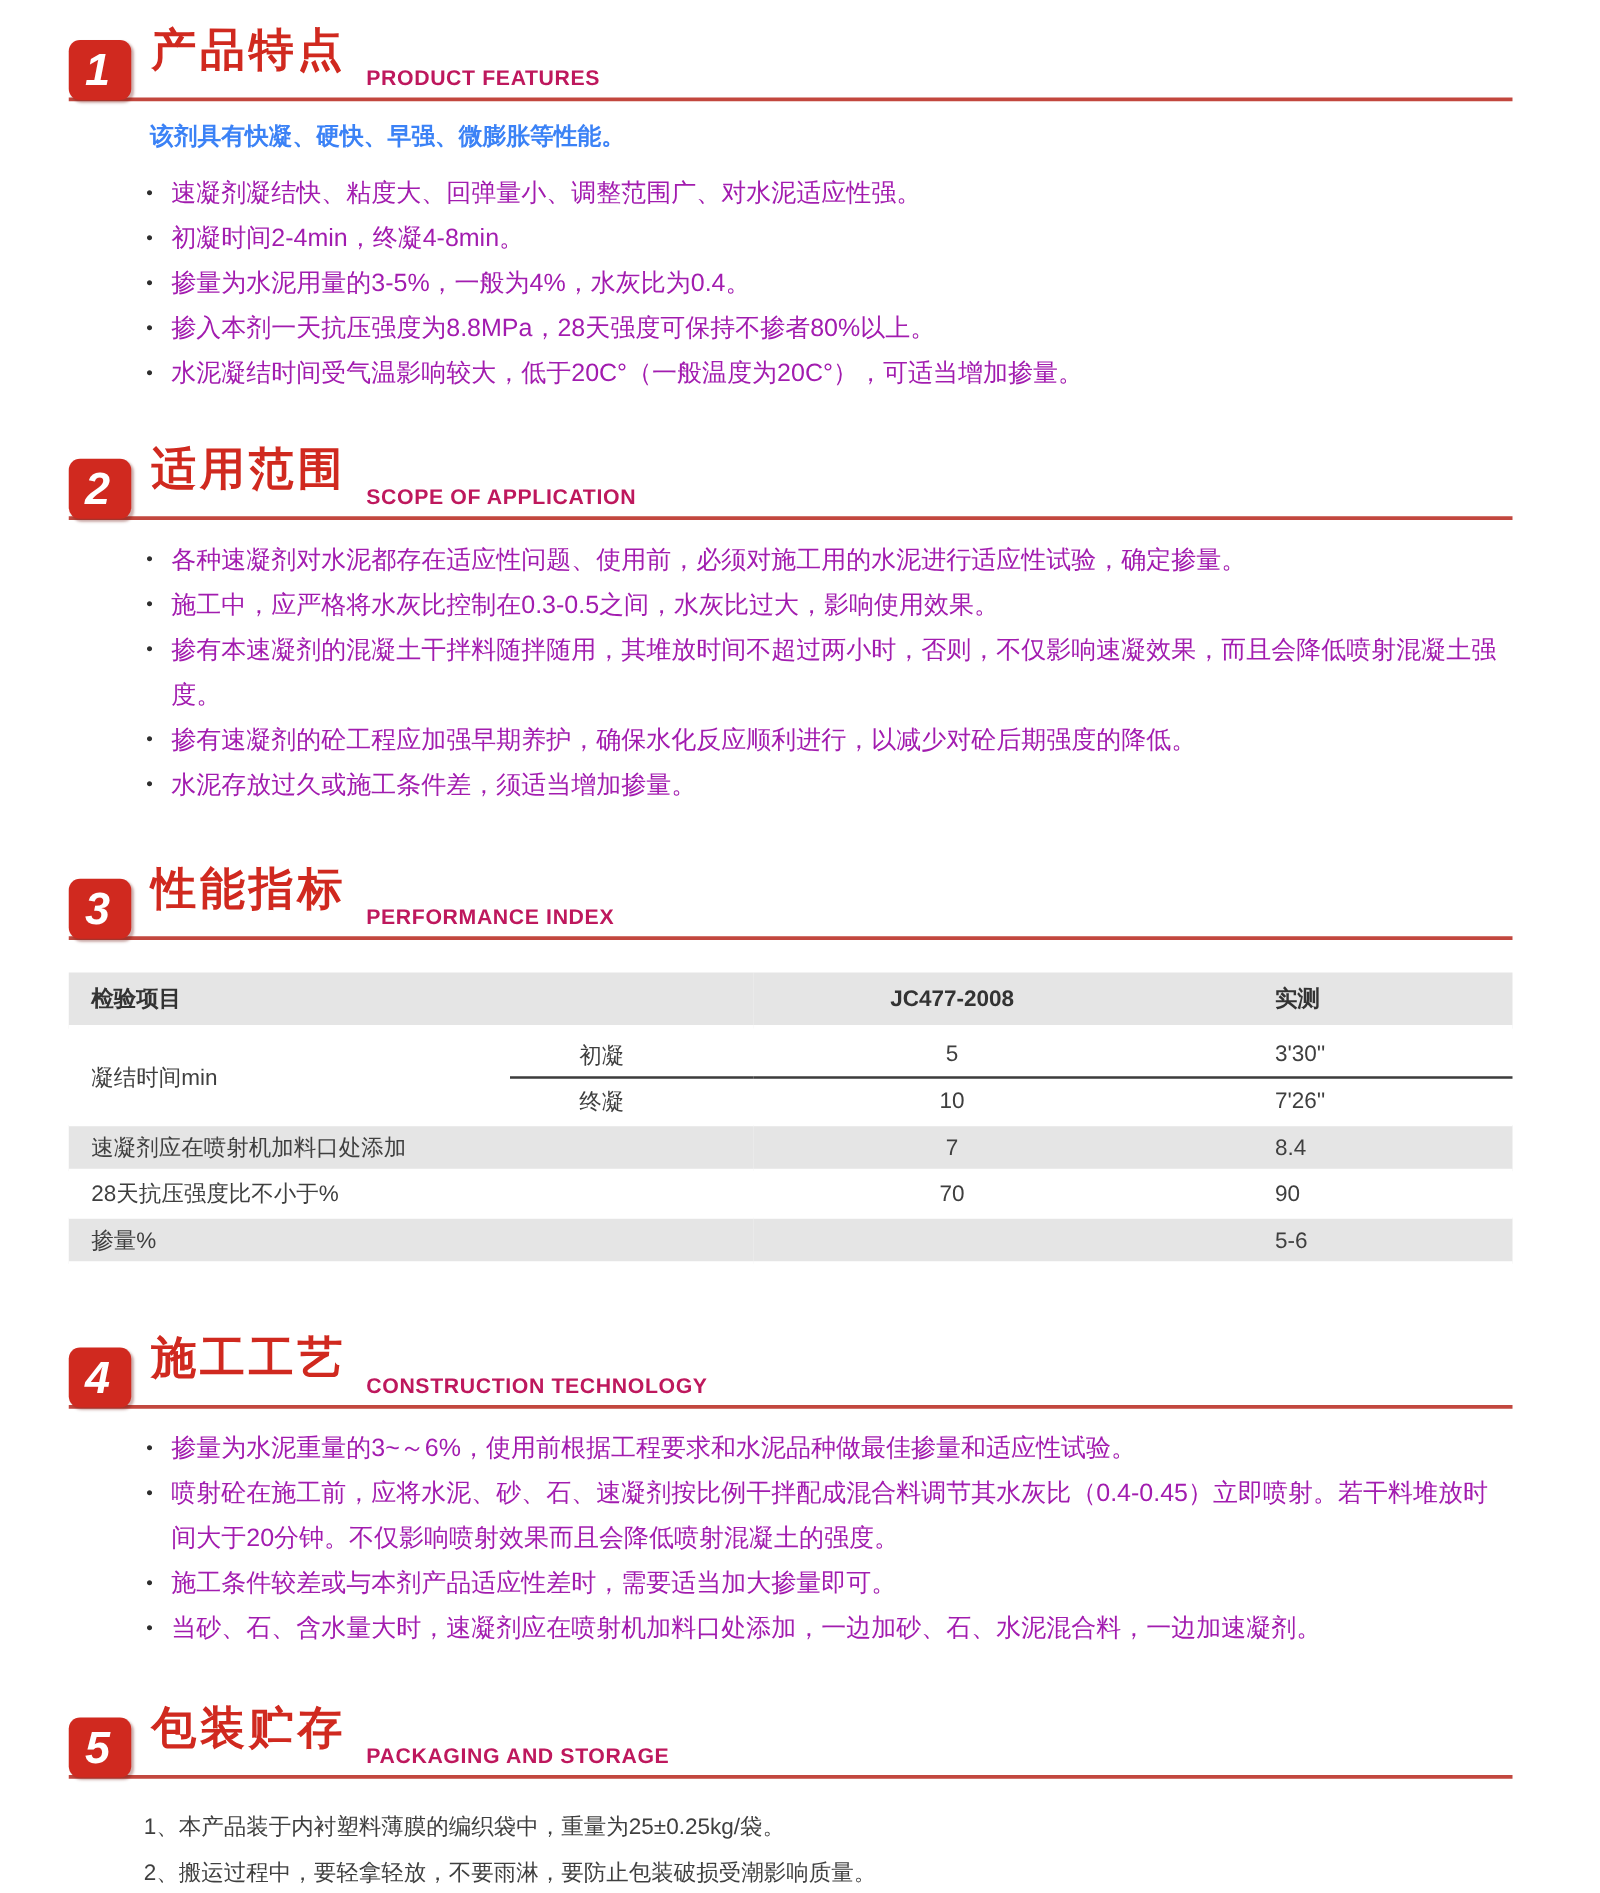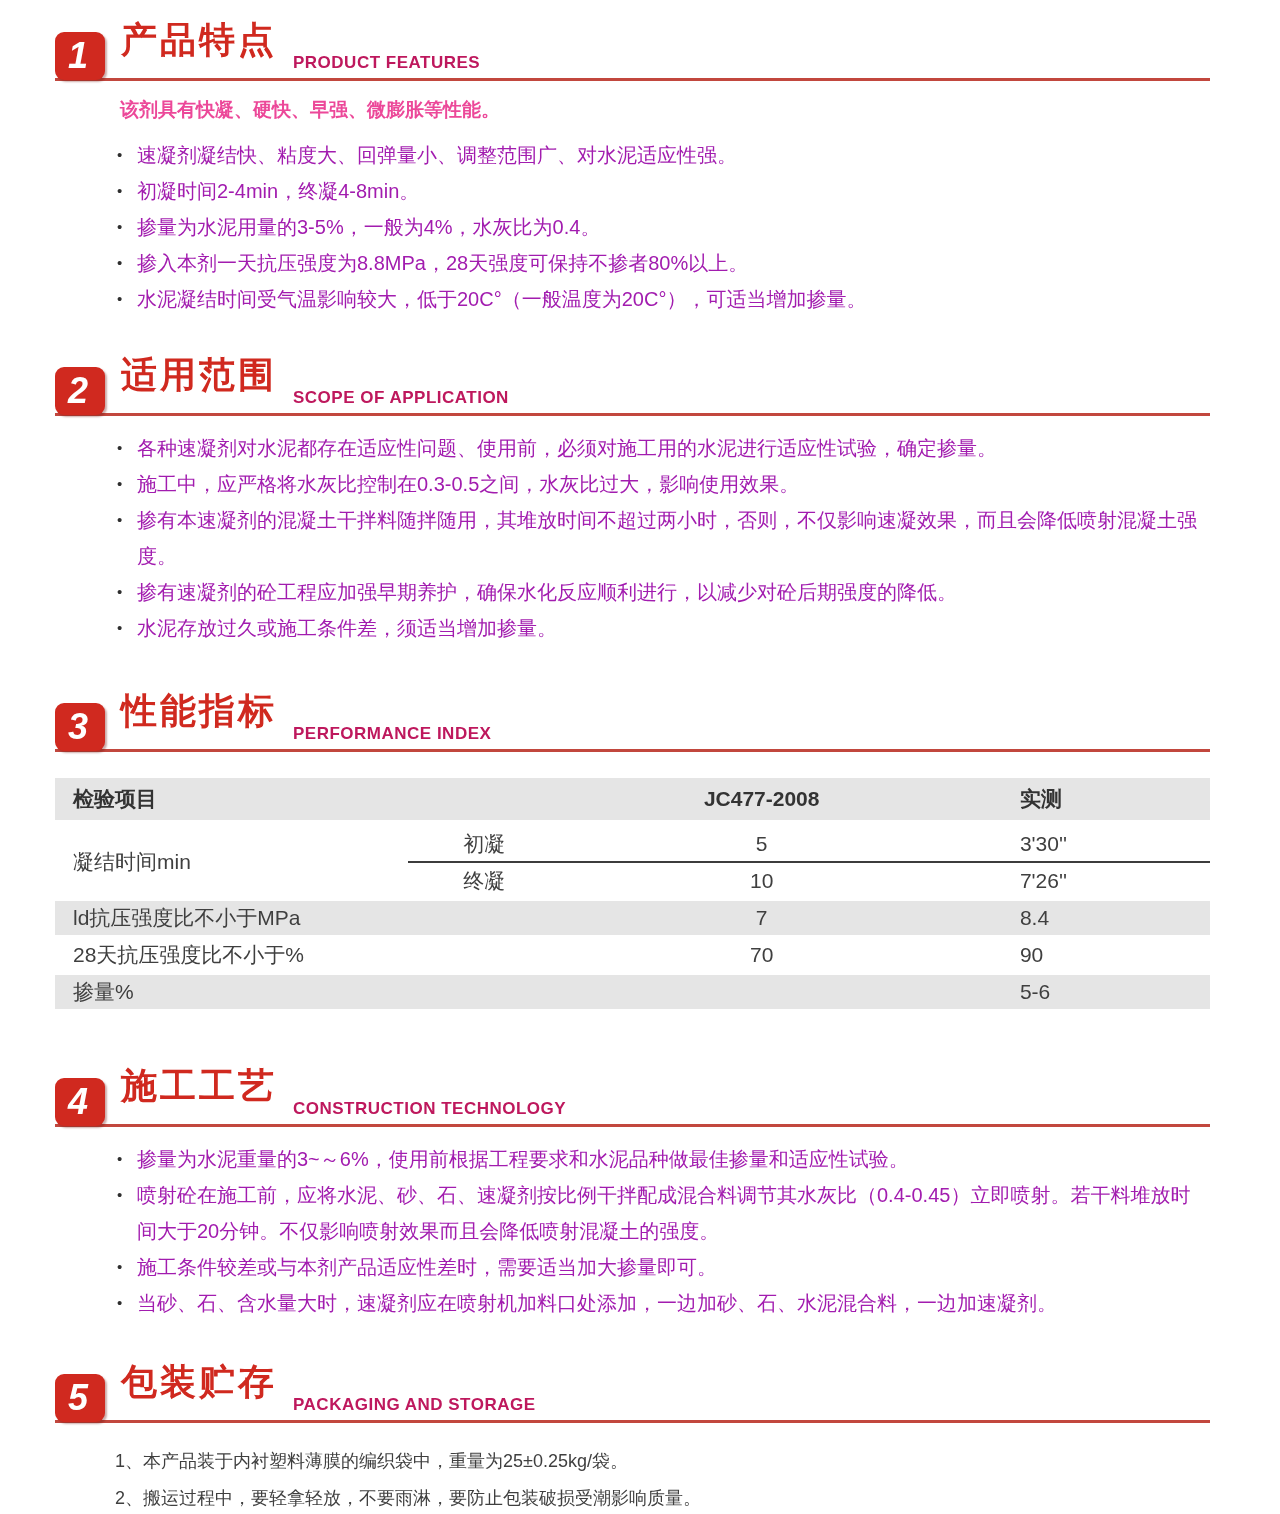--- a/index.html
+++ b/index.html
@@ -57,21 +57,21 @@
     font-weight: bold;
     color: #be185d;
     letter-spacing: 0.5px;
     padding-bottom: 5px;
   }
 
   .intro {
     margin: 16px 0 0 65px;
     font-size: 19px;
     font-weight: bold;
-    color: #ec4899;
+    color: #3b82f6;
     line-height: 26px;
   }
   ul.bullets {
     list-style: none;
     margin: 14px 0 0 0;
     padding: 0 0 0 60px;
   }
   ul.bullets li {
     position: relative;
     padding-left: 22px;
@@ -94,21 +94,21 @@
   .numbered .line {
     font-size: 18px;
     line-height: 37px;
     color: #3f3f3f;
   }
 
   table.perf-table {
     width: 100%;
     border-collapse: collapse;
     margin-top: 26px;
-    font-size: 21px;
+    font-size: 18px;
     color: #3f3f3f;
   }
   table.perf-table col.c1 { width: 335px; }
   table.perf-table col.c2 { width: 185px; }
   table.perf-table col.c3 { width: 300px; }
   table.perf-table col.c4 { width: 275px; }
 
   table.perf-table th, table.perf-table td {
     font-weight: normal;
     padding: 0;
@@ -205,21 +205,21 @@
           <td class="c-sub divided">初凝</td>
           <td class="c-std divided">5</td>
           <td class="c-meas divided">3'30''</td>
         </tr>
         <tr class="group-bottom">
           <td class="c-sub">终凝</td>
           <td class="c-std">10</td>
           <td class="c-meas">7'26''</td>
         </tr>
         <tr class="shade">
-          <td class="c-item" colspan="2">ld抗压强度比不小于MPa</td>
+          <td class="c-item" colspan="2">速凝剂应在喷射机加料口处添加</td>
           <td class="c-std">7</td>
           <td class="c-meas">8.4</td>
         </tr>
         <tr class="plain">
           <td class="c-item" colspan="2">28天抗压强度比不小于%</td>
           <td class="c-std">70</td>
           <td class="c-meas">90</td>
         </tr>
         <tr class="shade">
           <td class="c-item" colspan="2">掺量%</td>

